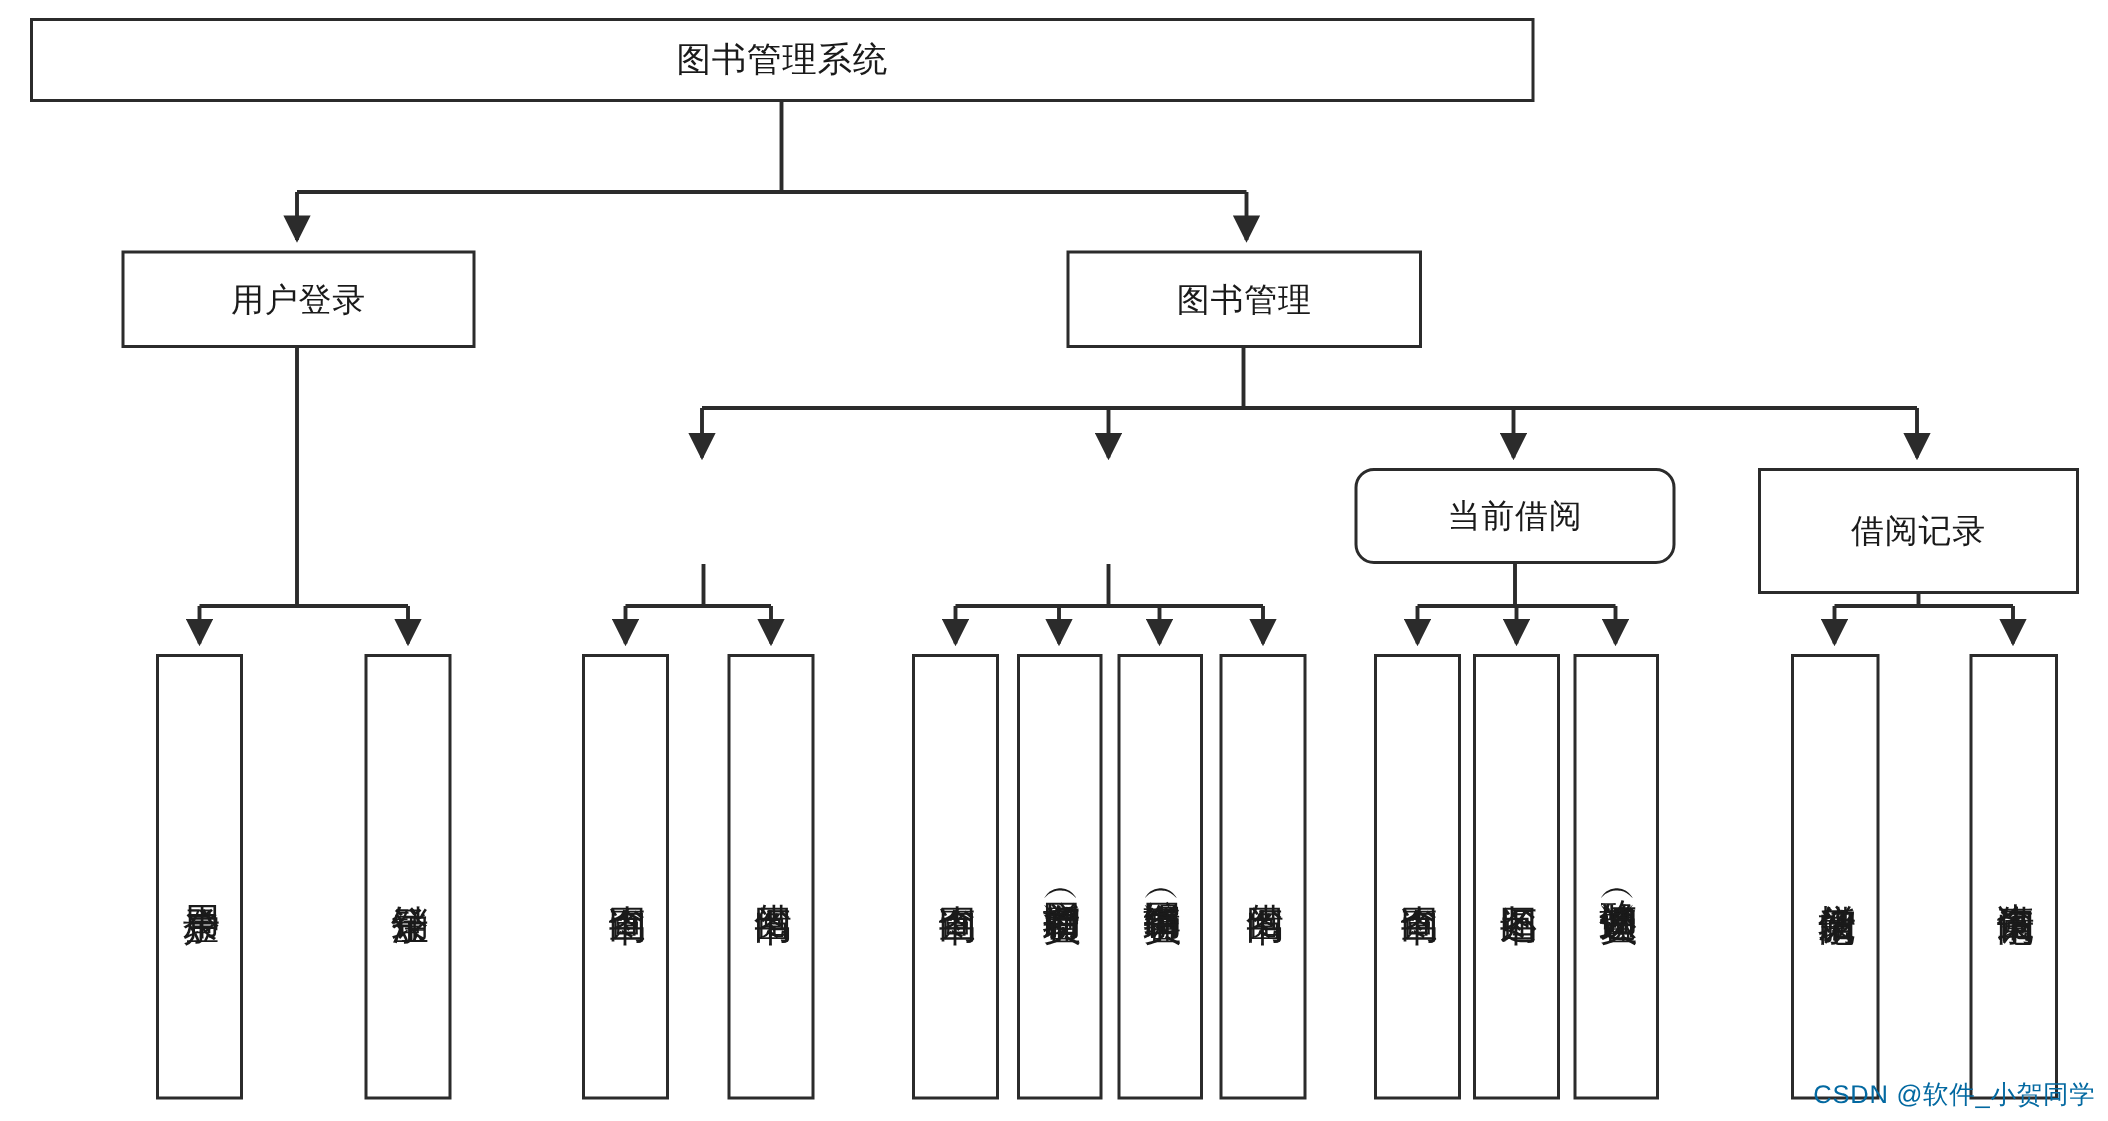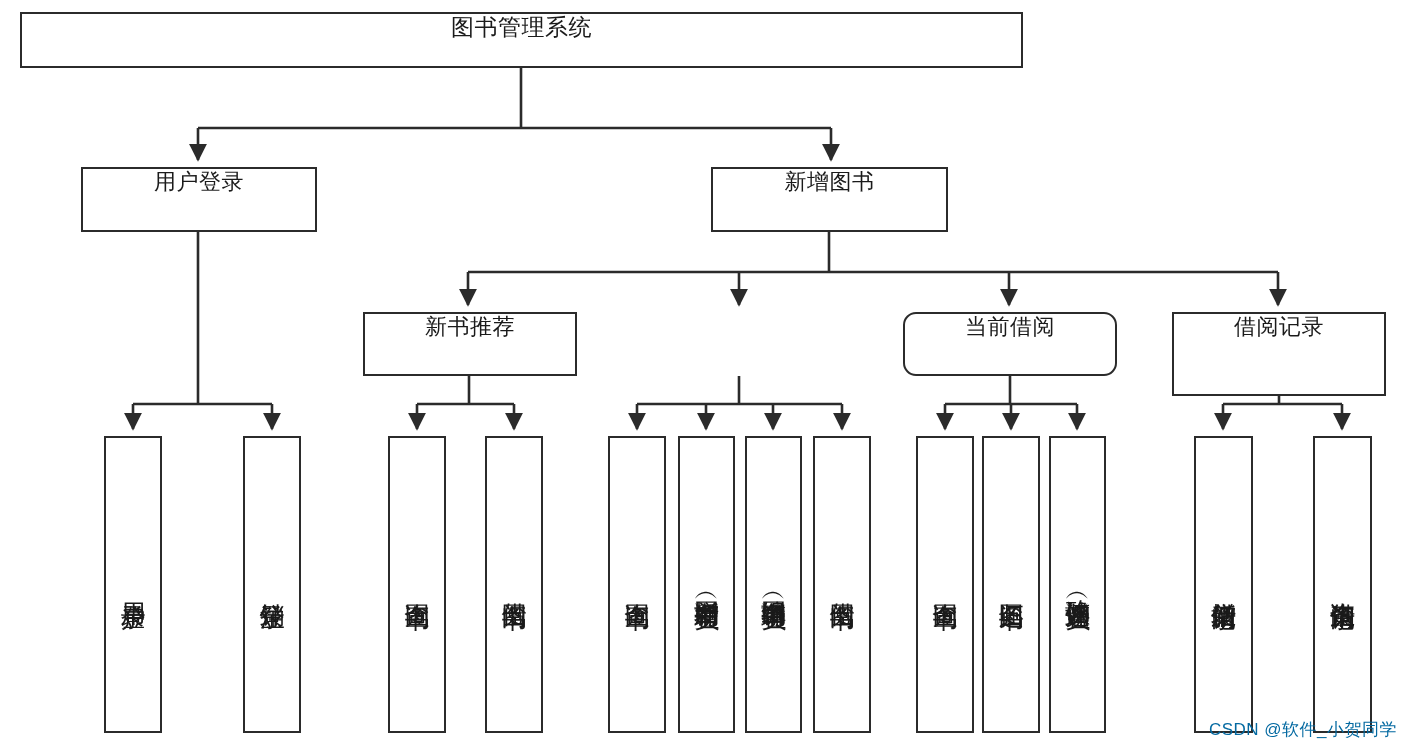--- a/index.html
+++ b/index.html
@@ -23,20 +23,21 @@
     top: 0;
     width: 1405px;
     height: 747px;
   }
   .node {
     position: absolute;
     box-sizing: border-box;
     border: 2px solid #2b2b2b;
     background: #ffffff;
     display: flex;
+    align-items: center;
     justify-content: center;
     color: #1a1a1a;
     z-index: 2;
   }
   .node .lbl {
     display: block;
     line-height: 1.18;
     white-space: nowrap;
   }
   
@@ -128,26 +129,23 @@
   </svg>
 
   <div class="node horiz root" style="left:20px; top:12px; width:1003px; height:56px;">
     <span class="lbl">图书管理系统</span>
   </div>
 
   <div class="node horiz" style="left:81px; top:167px; width:236px; height:65px;">
     <span class="lbl">用户登录</span>
   </div>
   <div class="node horiz" style="left:711px; top:167px; width:237px; height:65px;">
-    <span class="lbl">新增图书</span>
+    <span class="lbl">图书管理</span>
   </div>
 
-  <div class="node horiz" style="left:363px; top:312px; width:214px; height:64px;">
-    <span class="lbl">新书推荐</span>
-  </div>
   <div class="node horiz" style="left:903px; top:312px; width:214px; height:64px;border-radius:13px;">
     <span class="lbl">当前借阅</span>
   </div>
   <div class="node horiz" style="left:1172px; top:312px; width:214px; height:84px;">
     <span class="lbl">借阅记录</span>
   </div>
 
   <div class="node vert" style="left:104px; top:436px; width:58px; height:297px;">
     <span class="lbl">用户登录</span>
   </div>

